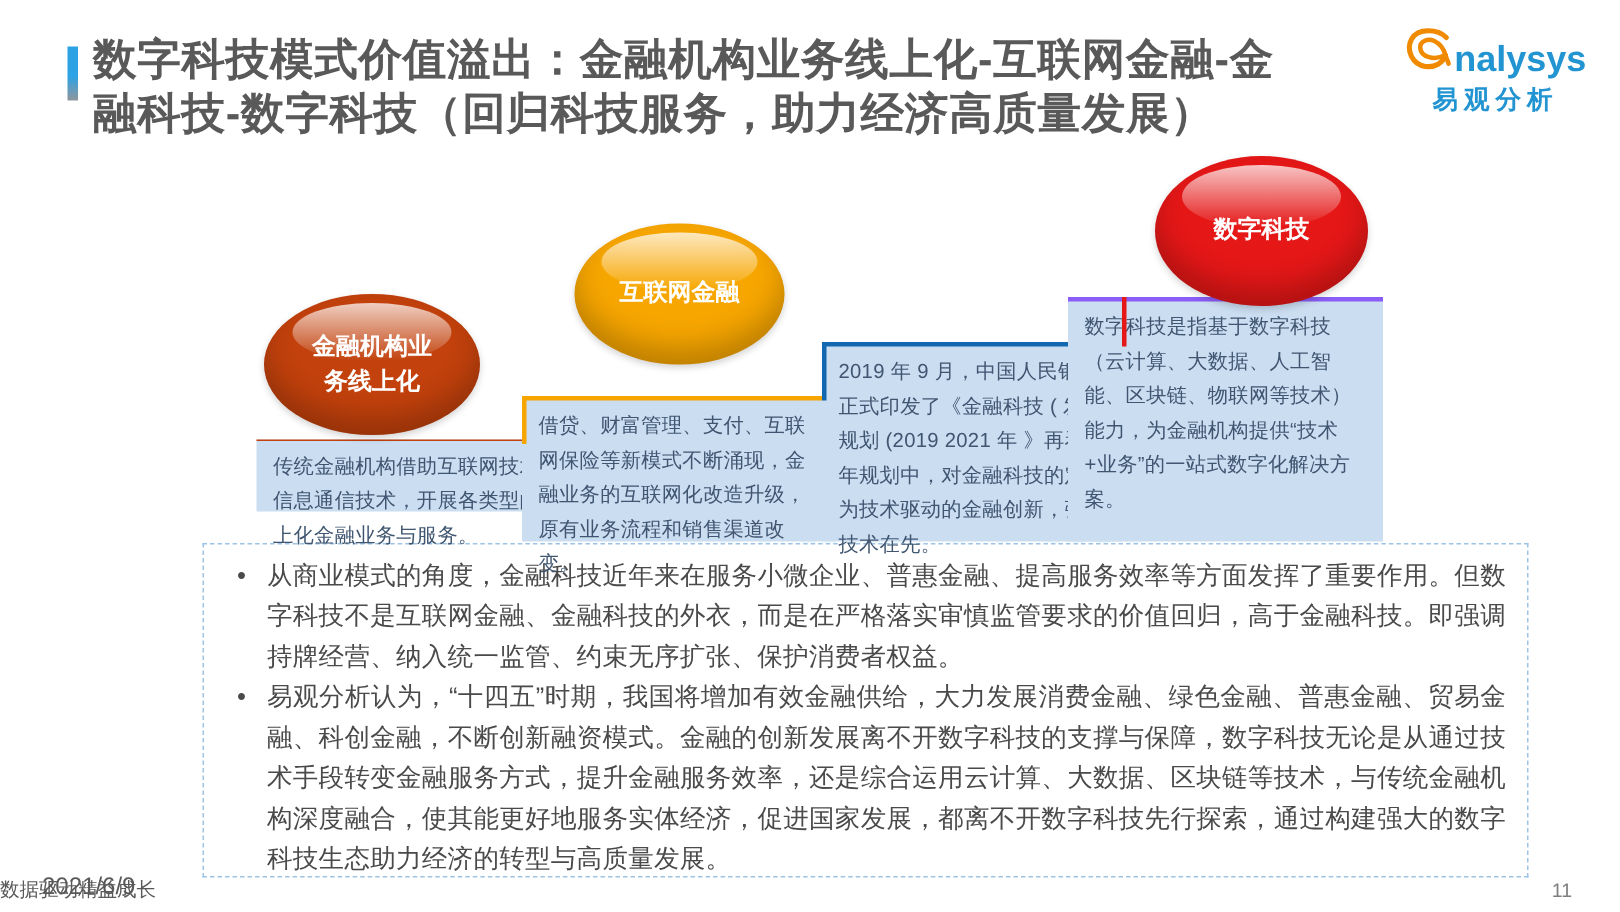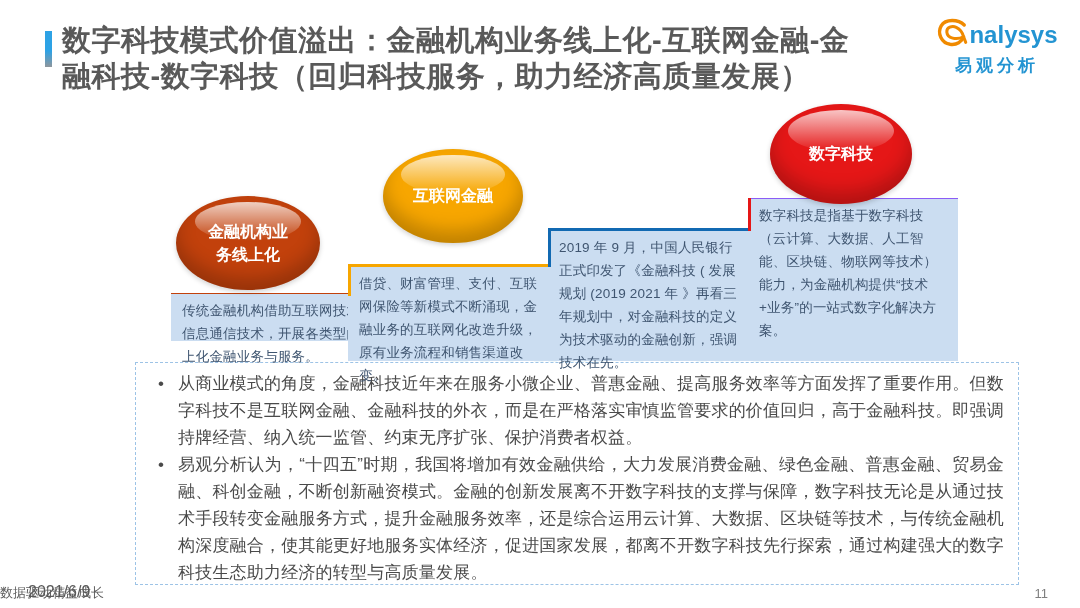--- a/index.html
+++ b/index.html
@@ -11,21 +11,21 @@
   .title-bar{
     position:absolute;left:45px;top:31px;width:7px;height:36px;
     background:linear-gradient(to bottom,#2da2e5 55%,#8f969c);
   }
   .title{
     position:absolute;left:62px;top:22px;width:890px;
     font-size:29px;line-height:36px;font-weight:700;color:#595959;letter-spacing:.5px;
   }
   
   .logo{position:absolute;right:18px;top:18px;width:130px;text-align:center;}
-  .logo-row{display:flex;align-items:center;justify-content:center;gap:1px;}
+  .logo-row{display:flex;align-items:flex-end;justify-content:center;gap:1px;}
   .logo-brand{color:#2394d2;font-size:24px;font-weight:700;letter-spacing:0;line-height:24px;}
   .logo-cn{color:#2394d2;font-size:17px;font-weight:700;letter-spacing:4px;margin-top:3px;}
   
   .watermark{
     position:absolute;left:440px;top:290px;font-size:78px;font-weight:700;
     color:rgba(60,170,190,0.07);z-index:1;pointer-events:none;letter-spacing:8px;
   }
   
   .ellipse{
     position:absolute;border-radius:50%;display:flex;align-items:center;justify-content:center;
@@ -44,21 +44,21 @@
   .e4{left:770px;top:104px;width:142px;height:100px;background:#e51717;}
   
   .desc{
     position:absolute;background:#cbddf1;color:#3f5570;
     font-size:13.5px;line-height:23px;letter-spacing:.2px;
     padding:5px 9px 0 11px;box-sizing:border-box;z-index:4;
   }
   .d1{left:135px;top:293px;width:213px;height:48px;border-top:1px solid #c2410c;margin-left:36px;}
   .d2{left:348px;top:264px;width:200px;height:97px;border-top:3px solid #f7a600;}
   .d3{left:548px;top:228px;width:200px;height:133px;border-top:3px solid #1169b2;}
-  .d4{left:748px;top:198px;width:210px;height:163px;border-top:1px solid #8b5cf6;}
+  .d4{left:712px;top:198px;width:210px;height:163px;border-top:3px solid #8b5cf6;}
   .step-edge{position:absolute;width:3px;z-index:5;}
   .se2{left:348px;top:264px;height:32px;background:#f7a600;}
   .se3{left:548px;top:228px;height:39px;background:#1169b2;}
   .se4{left:748px;top:198px;height:33px;background:#e51717;}
   
   .analysis{
     position:absolute;left:135px;top:362px;width:884px;height:223px;box-sizing:border-box;
     border:1px dashed #9dc3e6;background:#ffffff;padding:7px 14px;z-index:3;
   }
   .bullet{

